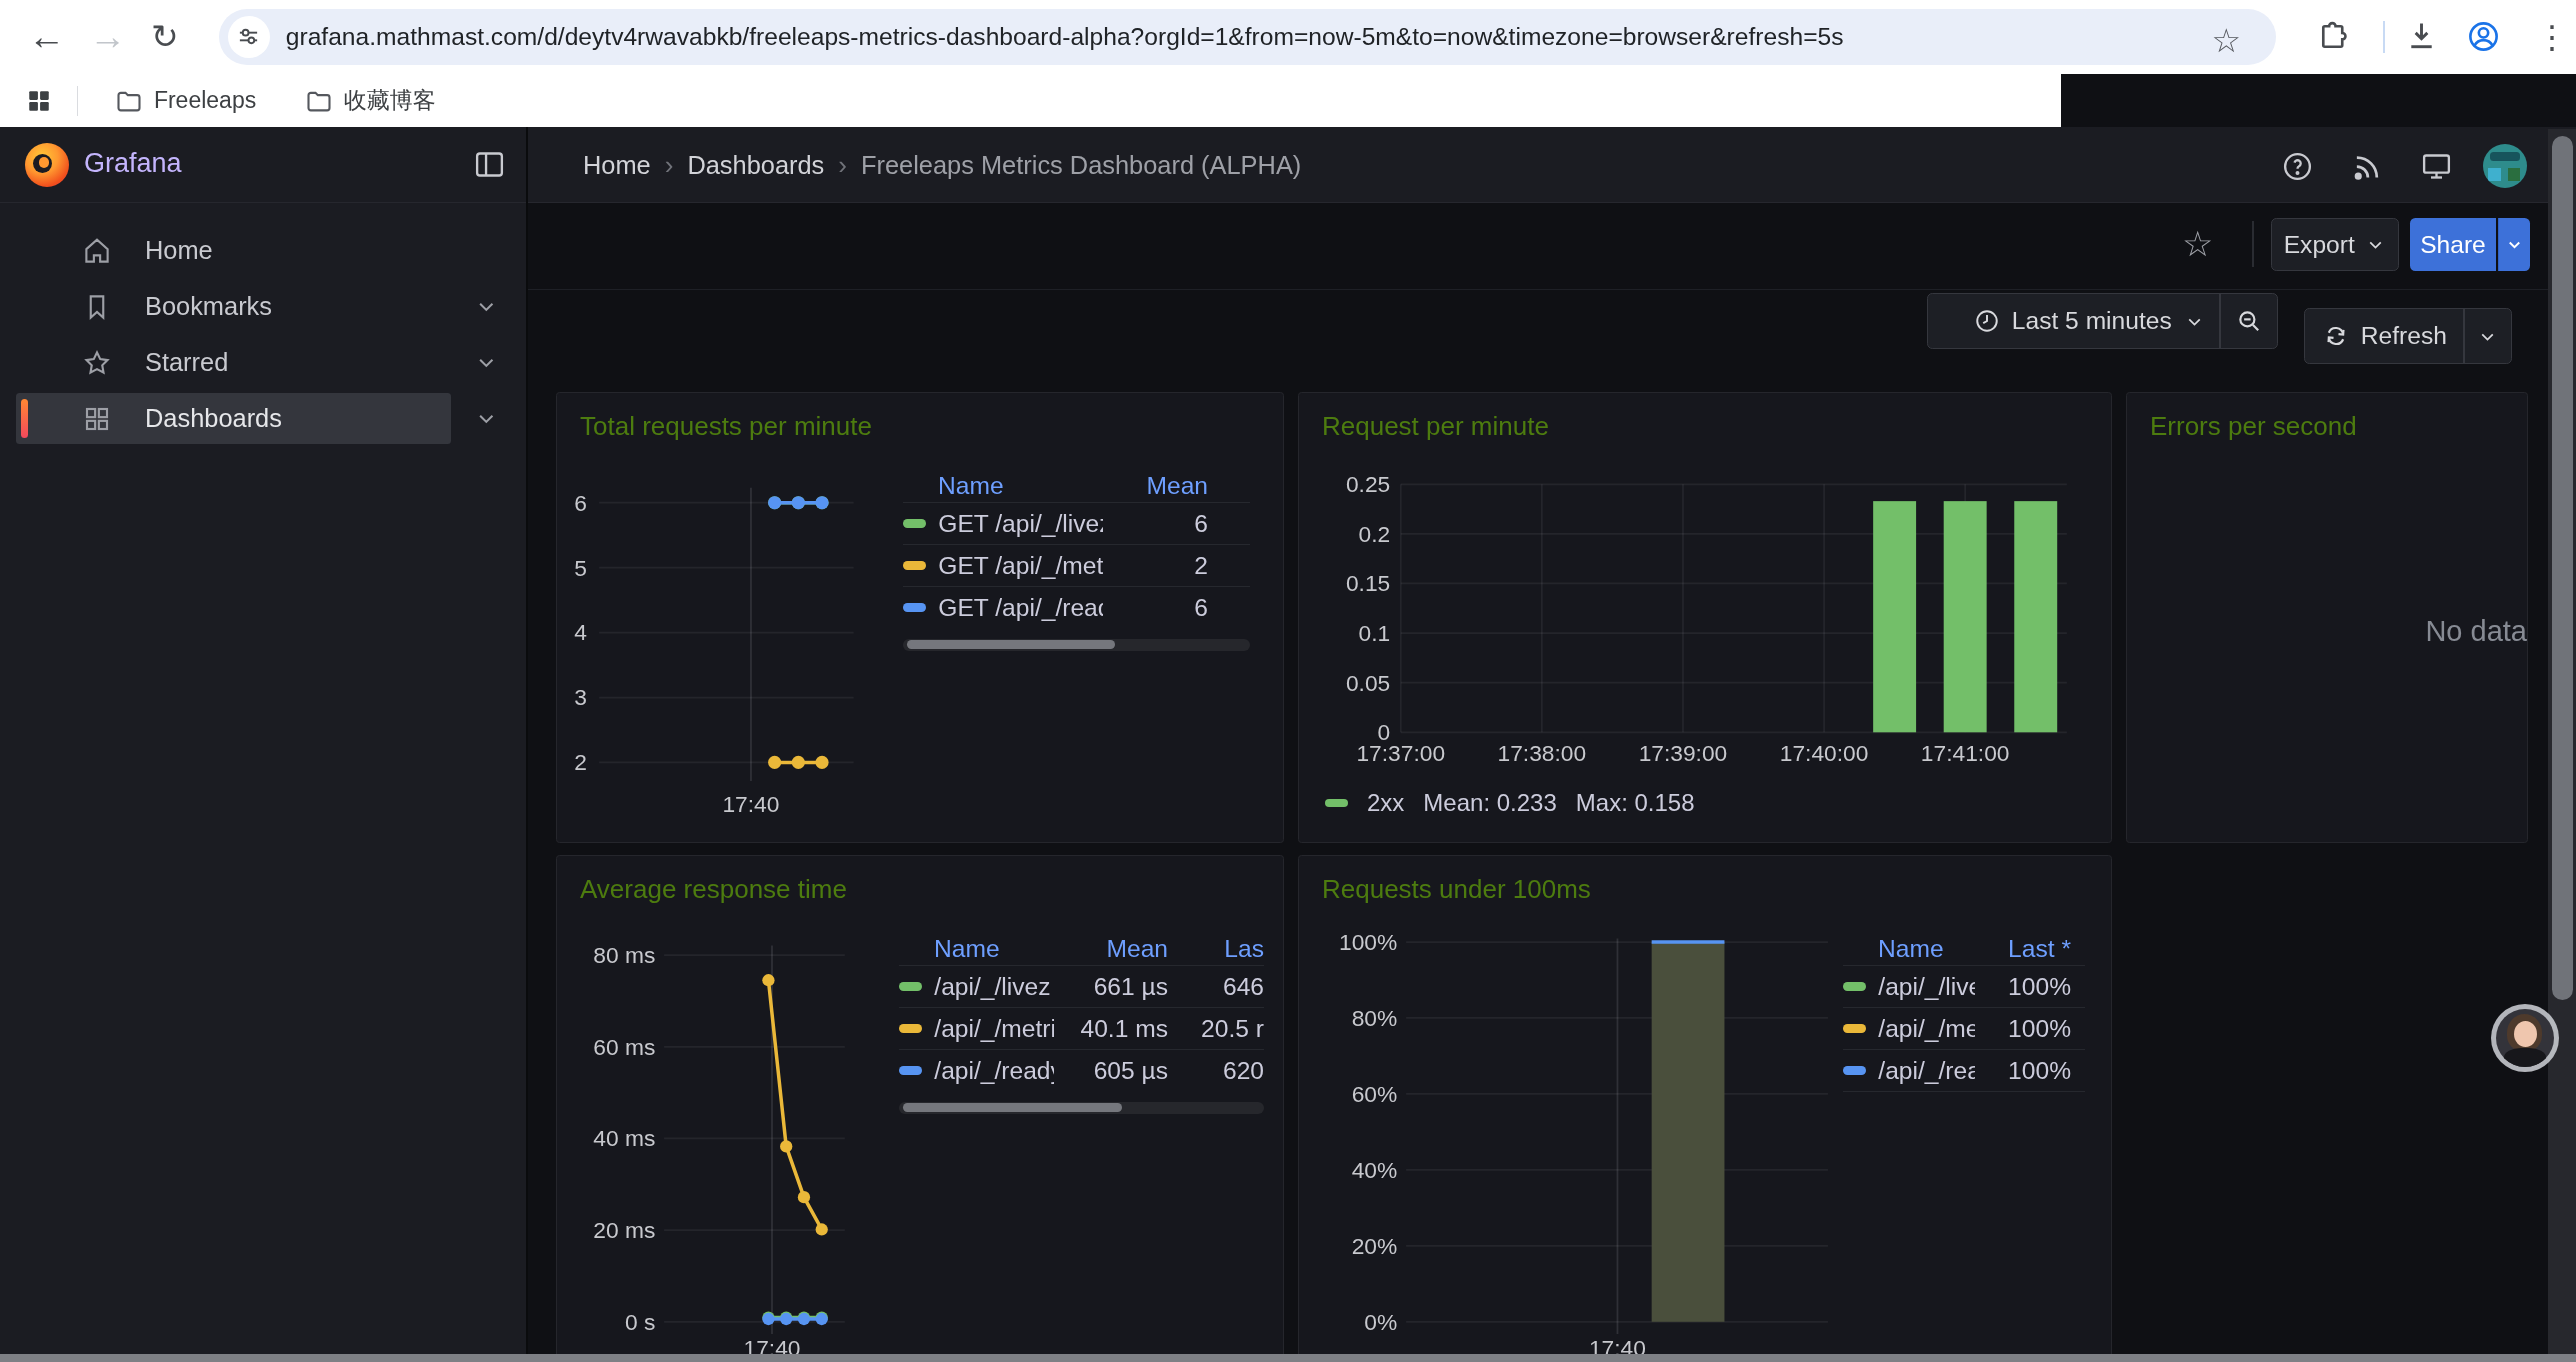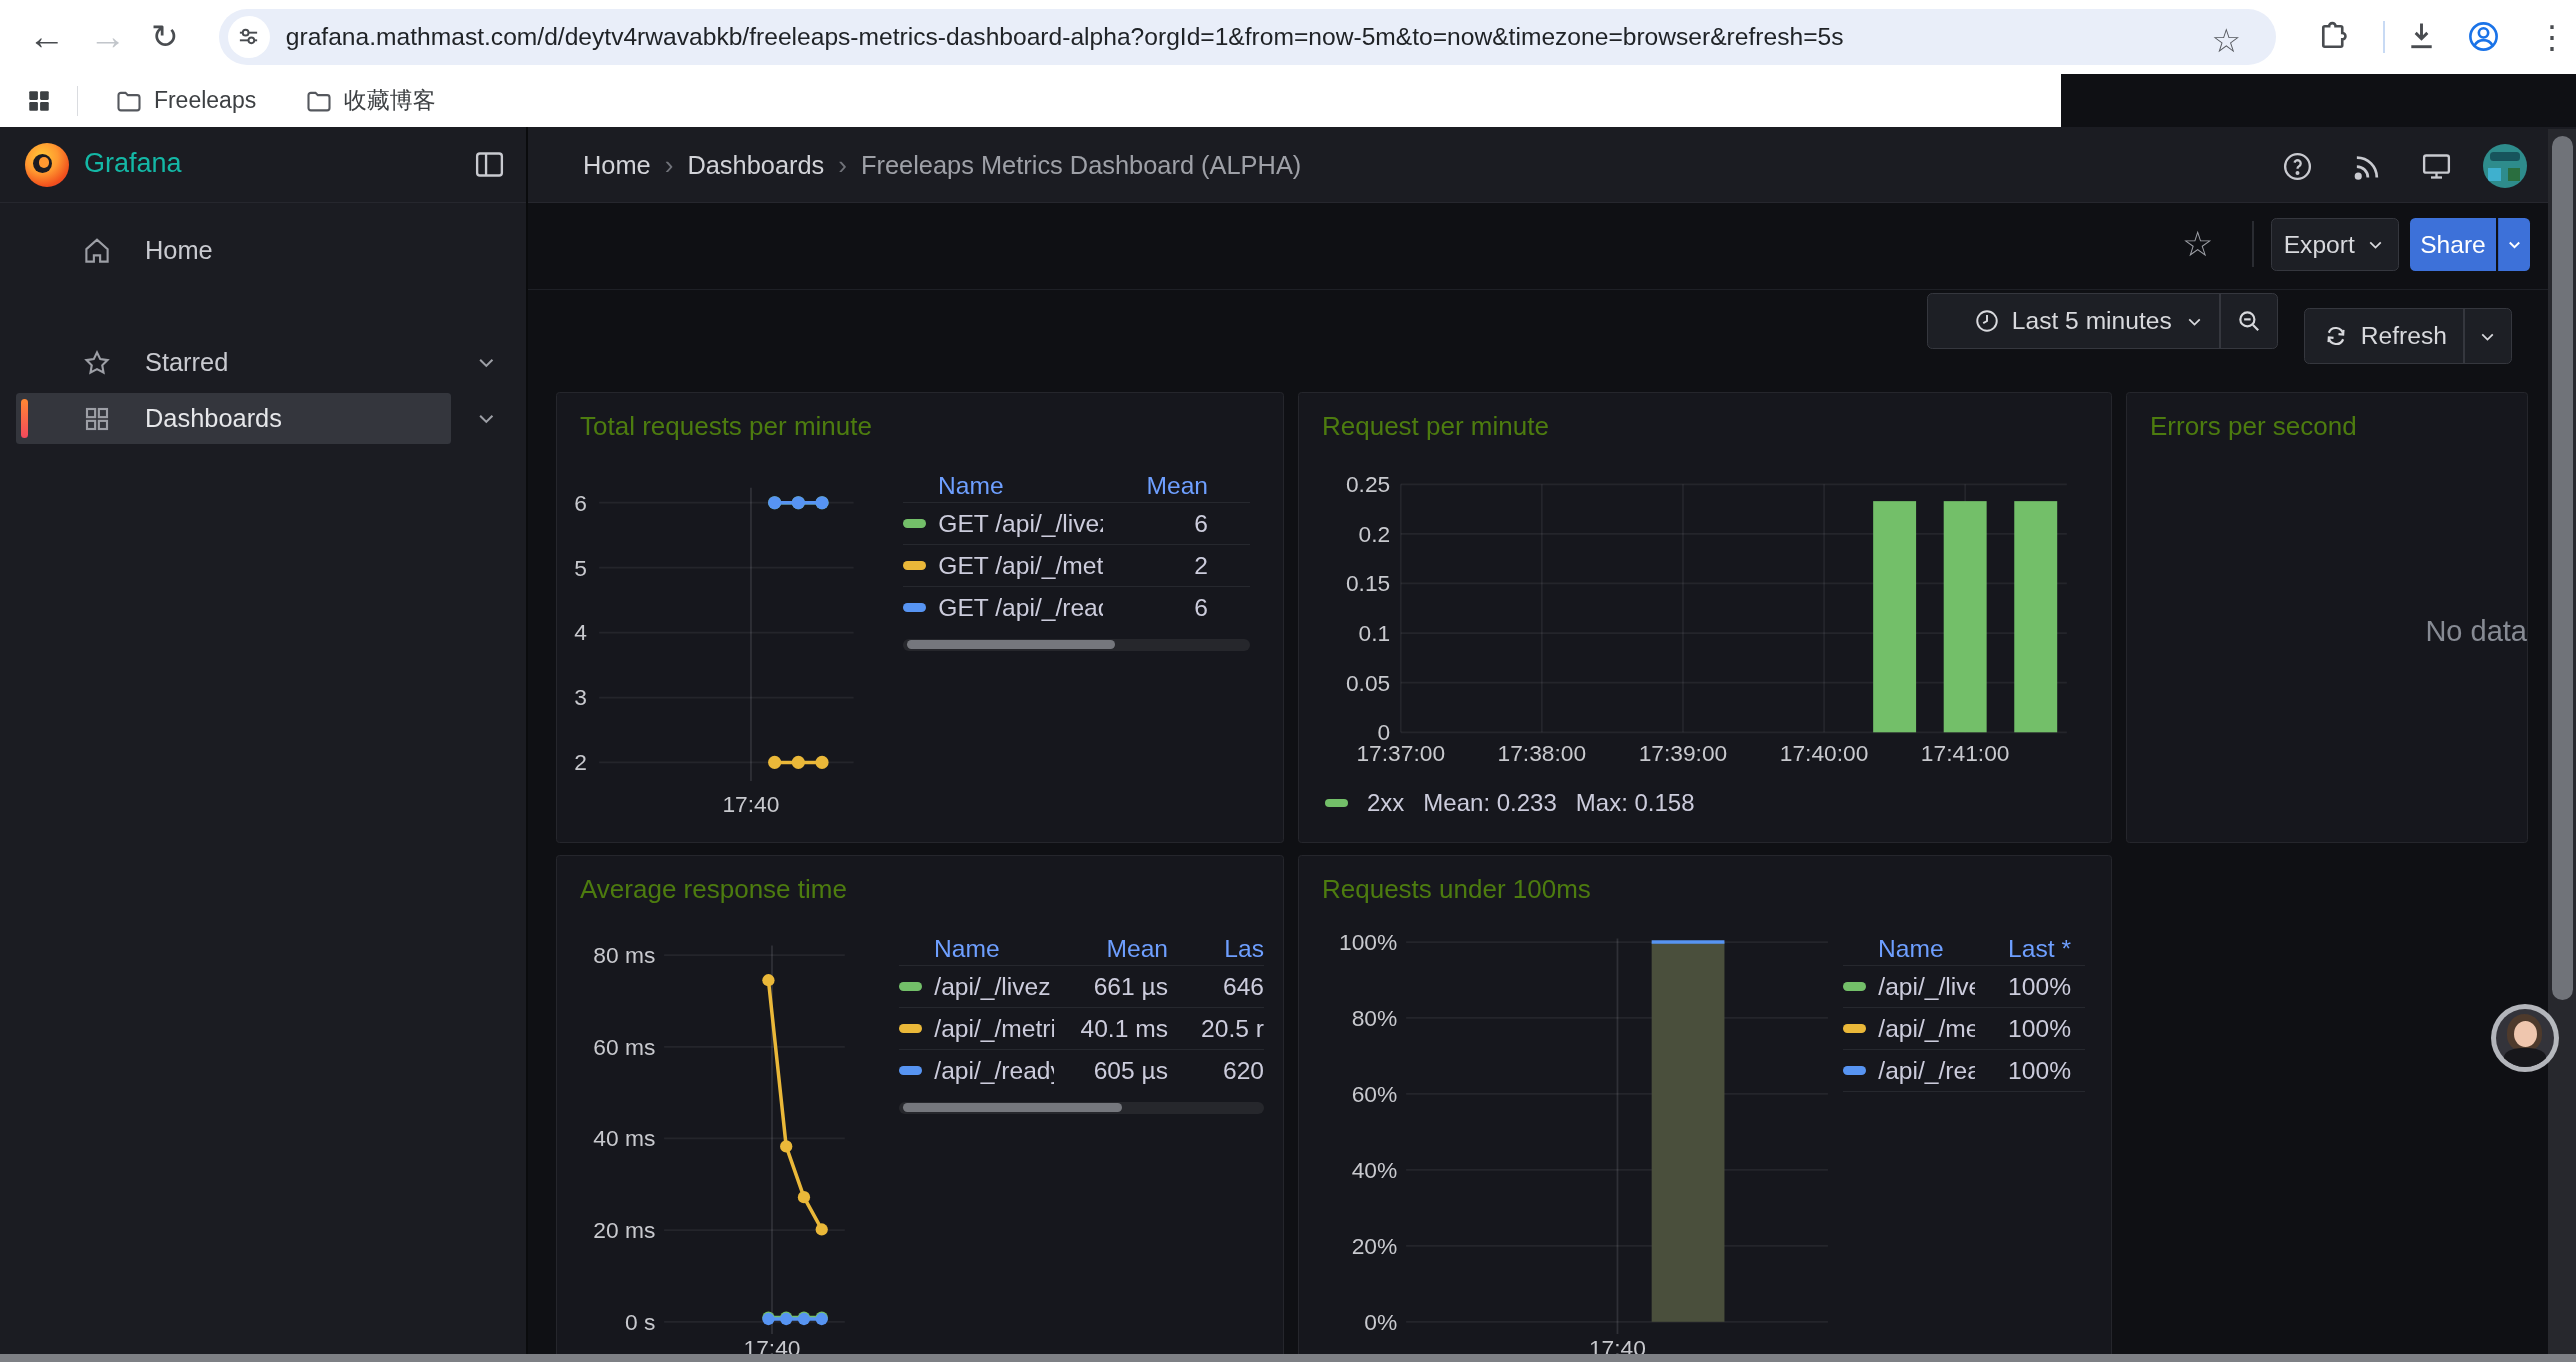--- a/index.html
+++ b/index.html
@@ -13,21 +13,21 @@
   .b-urltext{font-size:24.6px;color:#202327;white-space:nowrap;overflow:hidden;}
   .siteinfo{width:42px;height:42px;border-radius:50%;background:#FFFFFF;margin:0 16px 0 8.8px;display:flex;align-items:center;justify-content:center;}
   .b-bookmarks{left:0;top:74px;width:2061px;height:53px;background:#FFFFFF;display:flex;align-items:center;}
   .bm-label{font-size:23px;color:#3D4043;margin-left:10.5px;}
   .b-div{width:1.8px;height:30px;background:#DADCE0;}
   
   .g-header{left:0;top:127px;width:2576px;height:76px;background:#1B1C22;border-bottom:1.8px solid #26272E;box-sizing:border-box;}
   .g-vdiv{left:526px;top:127px;width:1.8px;height:1235px;background:#0A0B0D;}
   .sidebar{left:0;top:203px;width:526px;height:1159px;background:#1B1C22;}
   .main{left:528px;top:203px;width:2048px;height:1159px;background:#0F1014;}
-  .brand{font-size:27px;color:#14b8a6;font-weight:500;}
+  .brand{font-size:27px;color:#c4b5fd;font-weight:500;}
   .crumb{font-size:25.4px;}
   .crumb a{color:#D2D3D8;text-decoration:none;}
   .crumb .sep{color:#707279;margin:0 14px;font-size:26px;}
   .crumb .last{color:#9EA0A7;}
   .searchbox{left:1579px;top:139px;width:682px;height:56px;background:#101116;border:1.8px solid #2F3138;border-radius:7px;display:flex;align-items:center;box-sizing:border-box;}
   .searchbox input{flex:1;background:transparent;border:none;outline:none;color:#8E9097;font-size:25.4px;font-family:"Liberation Sans",sans-serif;}
   .searchbox input::placeholder{color:#8E9097;}
   .kbd-hint{display:flex;align-items:center;gap:8.8px;color:#9EA0A7;font-size:24.6px;margin-right:16px;}
   .hicon{color:#BDBEC4;}
   
@@ -209,20 +209,33 @@
 <div class="abs g-vdiv"></div>
 
 <div class="abs sidebar">
   <div class="side-item" style="top:22px;">
     <span class="s-icon">
         <svg width="30" height="30" viewBox="0 0 24 24" fill="none" stroke="currentColor" stroke-width="1.7">
           <path d="M3.5 10.5 12 3l8.5 7.5V20.5H14.5v-5h-5v5H3.5z"></path>
         </svg>
       </span>
     <span class="s-label">Home</span>
+  </div>
+  <div class="side-item" style="top:78px;">
+    <span class="s-icon">
+        <svg width="30" height="30" viewBox="0 0 24 24" fill="none" stroke="currentColor" stroke-width="1.7">
+          <path d="M7 3.5h10v17l-5-4.5-5 4.5z"></path>
+        </svg>
+      </span>
+    <span class="s-label">Bookmarks</span>
+    <span class="s-chev">
+        <svg width="24.6" height="24.6" viewBox="0 0 24 24" fill="none" stroke="currentColor" stroke-width="2">
+          <polyline points="6,9.5 12,15.5 18,9.5"></polyline>
+        </svg>
+      </span>
   </div>
   <div class="side-item" style="top:134px;">
     <span class="s-icon">
         <svg width="30" height="30" viewBox="0 0 24 24" fill="none" stroke="currentColor" stroke-width="1.7">
           <path d="M12 3.6l2.6 5.3 5.8.8-4.2 4.1 1 5.8L12 16.9l-5.2 2.7 1-5.8-4.2-4.1 5.8-.8z"></path>
         </svg>
       </span>
     <span class="s-label">Starred</span>
     <span class="s-chev">
         <svg width="24.6" height="24.6" viewBox="0 0 24 24" fill="none" stroke="currentColor" stroke-width="2">

